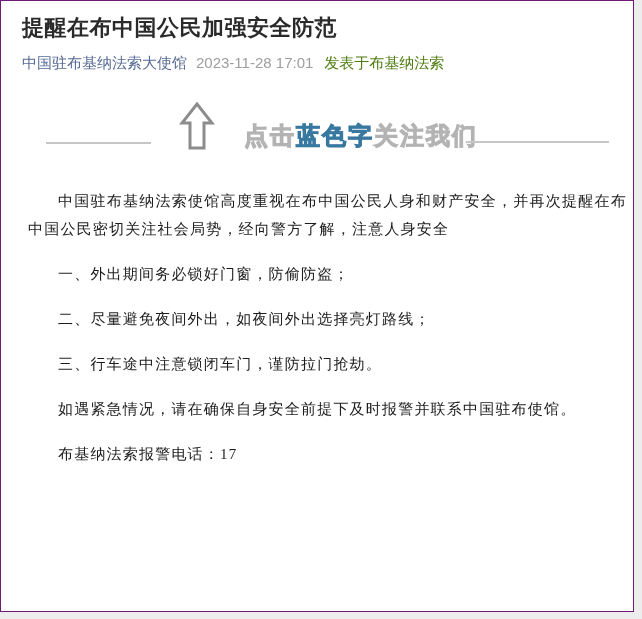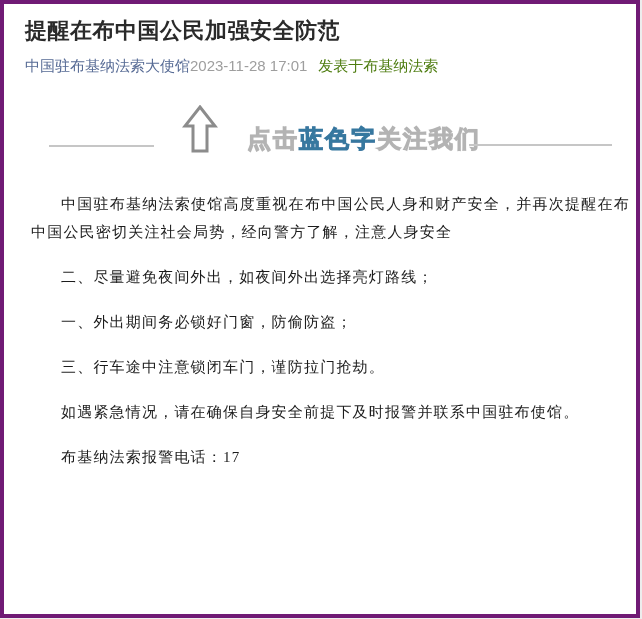--- a/index.html
+++ b/index.html
@@ -11,21 +11,21 @@
     font-family: "Liberation Sans", sans-serif;
     overflow: hidden;
   }
   .card {
     position: absolute;
     left: 0;
     top: 0;
     width: 632px;
     height: 610px;
     background: #ffffff;
-    border: 4px solid #701a75;
+    border: 1px solid #701a75;
     box-sizing: content-box;
     overflow: hidden;
   }
   
   .header {
     padding: 13px 22px 0 21px;
   }
   .page-title {
     font-size: 22px;
     font-weight: 700;
@@ -36,20 +36,21 @@
   .byline {
     margin-top: 12px;
     display: flex;
     align-items: baseline;
     font-size: 15px;
     line-height: 18px;
   }
   .account-name {
     color: #576b95;
     cursor: pointer;
+    margin-right: 9px;
   }
   .publish-time {
     color: #9e9e9e;
     margin-right: 11px;
   }
   .publish-location {
     color: #4d7c0f;
   }
   
   .banner {
@@ -133,20 +134,20 @@
       </svg>
     </span>
     <span class="banner-text">
       <span>点击</span><span class="highlight">蓝色字</span><span>关注我们</span>
     </span>
     <div class="banner-line right"></div>
   </div>
 
   <div class="article">
     <p>中国驻布基纳法索使馆高度重视在布中国公民人身和财产安全，并再次提醒在布中国公民密切关注社会局势，经向警方了解，注意人身安全</p>
+    <p>一、外出期间务必锁好门窗，防偷防盗；</p>
     <p>二、尽量避免夜间外出，如夜间外出选择亮灯路线；</p>
-    <p>一、外出期间务必锁好门窗，防偷防盗；</p>
     <p>三、行车途中注意锁闭车门，谨防拉门抢劫。</p>
     <p>如遇紧急情况，请在确保自身安全前提下及时报警并联系中国驻布使馆。</p>
     <p>布基纳法索报警电话：17</p>
   </div>
 
 </div>
 
 </body></html>

